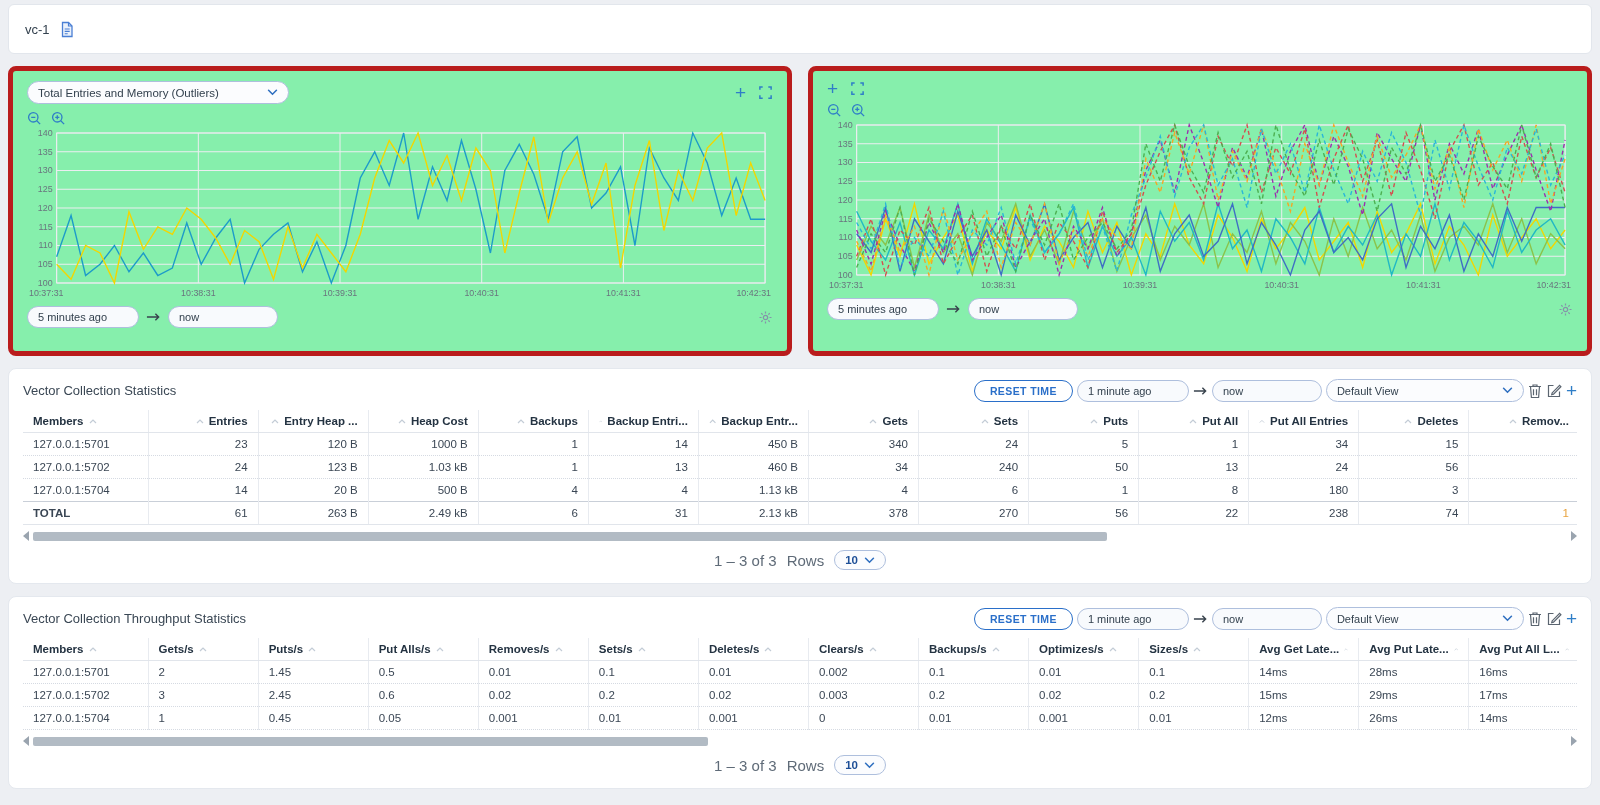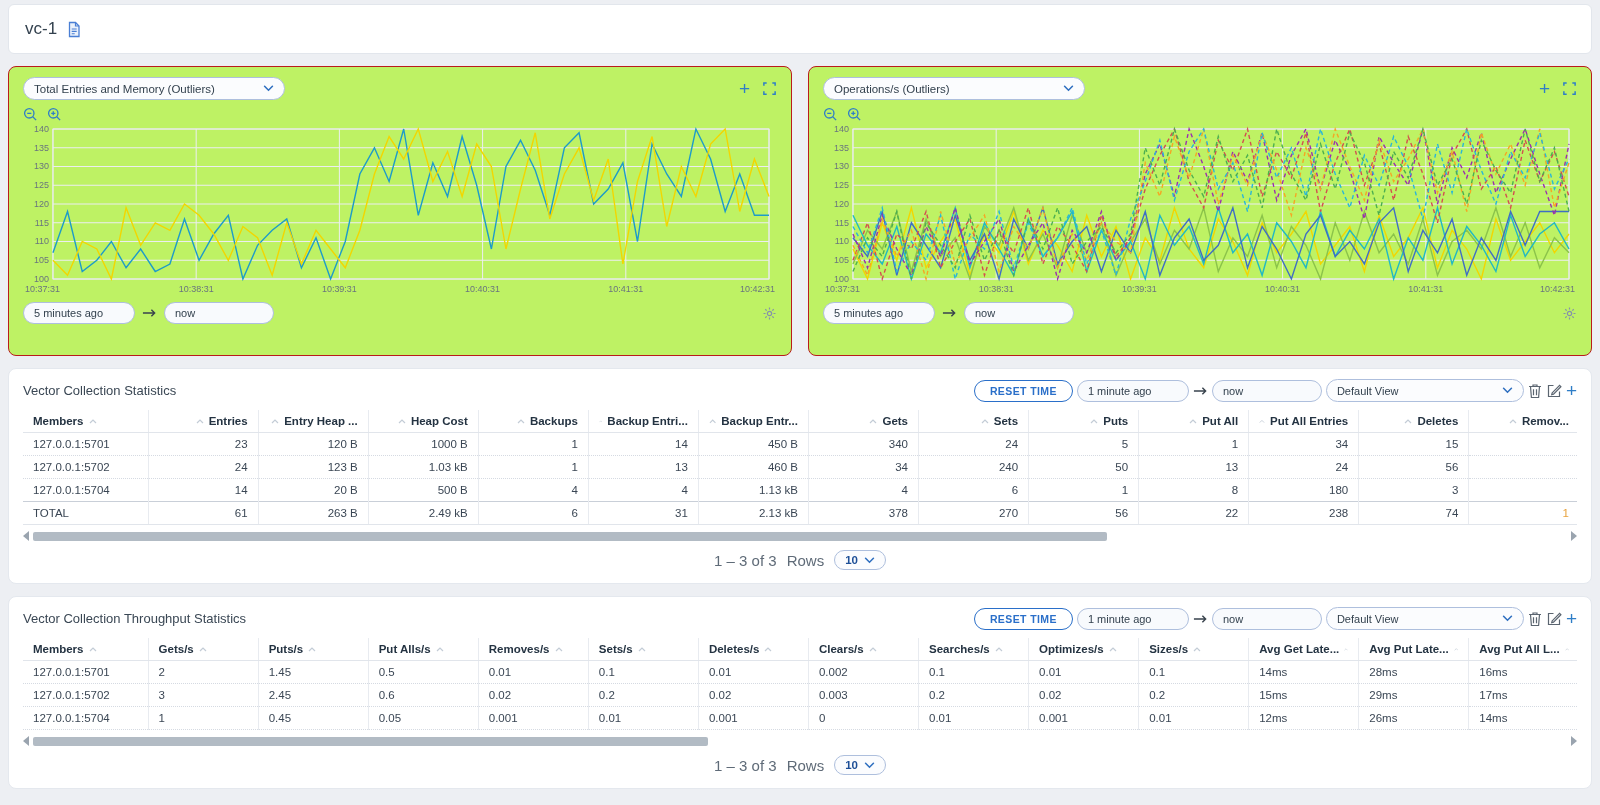--- a/index.html
+++ b/index.html
@@ -1,25 +1,25 @@
 <!DOCTYPE html>
 <html><head>
 <meta charset="utf-8">
 <style>
   * { box-sizing: border-box; margin: 0; padding: 0; }
   html,body { width:1600px; height:805px; background:#edeff3; font-family:"Liberation Sans",sans-serif; color:#33414e; overflow:hidden; }
   .page { padding:4px 8px; }
 
   
   .topbar { background:#fff; border:1px solid #e2e6ec; border-radius:6px; height:50px; display:flex; align-items:center; gap:9px; padding:0 16px; }
-  .topbar-title { font-size:17px; color:#33414e; }
+  .topbar-title { font-size:13px; color:#33414e; }
 
   
   .charts-row { display:flex; gap:16px; margin-top:12px; }
-  .chart-panel { flex:1; background:#bef264; border:1px solid #b91c1c; border-radius:8px; padding:10px 14px 8px; height:290px; display:flex; flex-direction:column; }
+  .chart-panel { flex:1; background:#86efac; border:5px solid #b91c1c; border-radius:8px; padding:10px 14px 8px; height:290px; display:flex; flex-direction:column; }
   .panel-head { display:flex; align-items:center; justify-content:space-between; }
   .metric-select { display:flex; align-items:center; justify-content:space-between; width:262px; height:23px; padding:0 10px; border:1px solid #aebfdd; border-radius:14px; background:#fbfcfe; font-size:11.5px; color:#33414e; cursor:pointer; }
   .head-icons { display:flex; align-items:center; gap:12px; }
   .plus-txt { color:#2f7ec7; font-size:19px; line-height:14px; font-weight:400; cursor:pointer; }
   .zoom-row { display:flex; gap:9px; margin:7px 0 2px; }
   .zoom-row svg { cursor:pointer; }
   .chart-svg { width:100%; height:172px; }
   .panel-foot { display:flex; align-items:center; gap:7px; margin-top:6px; }
   .pill-input { height:22px; border:1px solid #aebfdd; border-radius:12px; background:#f8fafd; font-size:11px; color:#33414e; display:flex; align-items:center; padding:0 10px; cursor:text; }
   .pill-input.w-from { width:112px; }
@@ -39,21 +39,21 @@
   table { border-collapse:collapse; table-layout:fixed; width:1556px; }
   th,td { font-size:11.5px; padding:5px 10px; white-space:nowrap; overflow:hidden; }
   th { color:#243342; font-weight:700; border-bottom:1px solid #e1e5eb; }
   th .th-inner { display:flex; align-items:center; gap:5px; }
   th.al-r .th-inner { justify-content:flex-end; }
   td { color:#3a4654; border-bottom:1px dotted #d5dae2; }
   td + td, th + th { border-left:1px solid #e8ebf0; }
   .al-r { text-align:right; }
   .al-l { text-align:left; }
   tr.total td { border-top:1px solid #c9cfd8; border-bottom:1px solid #e1e5eb; }
-  tr.total td:first-child { font-weight:400; }
+  tr.total td:first-child { font-weight:700; }
   td.warn { color:#e8a33d; }
 
   .hscroll { display:flex; align-items:center; gap:4px; margin:6px 0 4px; height:10px; }
   .hs-arrow { width:0; height:0; border-style:solid; cursor:pointer; }
   .hs-arrow.left  { border-width:5px 6px 5px 0; border-color:transparent #9aa4af transparent transparent; }
   .hs-arrow.right { border-width:5px 0 5px 6px; border-color:transparent transparent transparent #9aa4af; }
   .hs-track { flex:1; height:9px; position:relative; }
   .hs-thumb { position:absolute; top:0; height:9px; background:#b2bbc4; border-radius:2px; cursor:grab; }
   .thumb-wide { left:0; width:70%; }
   .thumb-mid  { left:0; width:44%; }
@@ -153,26 +153,20 @@
           <svg width="15" height="15" viewBox="0 0 16 16" fill="none" stroke="#8593a9" stroke-width="1.3">
               <circle cx="8" cy="8" r="2.3"></circle>
               <path d="M8 1.6v2.2M8 12.2v2.2M1.6 8h2.2M12.2 8h2.2M3.5 3.5L5 5M11 11l1.5 1.5M12.5 3.5L11 5M5 11l-1.5 1.5"></path>
             </svg>
         </span>
       </div>
     </div>
 
     <div class="chart-panel">
       <div class="panel-head">
-        <div class="metric-select">
-          <span>Operations/s (Outliers)</span>
-          <svg width="11" height="7" viewBox="0 0 12 8">
-              <path d="M1.5 1.5L6 6l4.5-4.5" fill="none" stroke="#2f6fc0" stroke-width="1.8" stroke-linecap="round"></path>
-            </svg>
-        </div>
         <div class="head-icons">
           <span class="plus-txt">+</span>
           <span class="icon-btn">
             <svg width="15" height="15" viewBox="0 0 16 16" fill="none" stroke="#2f7ec7" stroke-width="1.6">
                 <path d="M2 5V2h3M11 2h3v3M14 11v3h-3M5 14H2v-3"></path>
               </svg>
           </span>
         </div>
       </div>
       <div class="zoom-row">
@@ -604,21 +598,21 @@
               <th class="al-l">
                 <span class="th-inner">
                   <span>Clears/s</span>
                   <svg width="8" height="5" viewBox="0 0 8 5">
                     <path d="M1 4L4 1l3 3" fill="none" stroke="#c3ccd6" stroke-width="1.2"></path>
                   </svg>
                 </span>
               </th>
               <th class="al-l">
                 <span class="th-inner">
-                  <span>Searches/s</span>
+                  <span>Backups/s</span>
                   <svg width="8" height="5" viewBox="0 0 8 5">
                     <path d="M1 4L4 1l3 3" fill="none" stroke="#c3ccd6" stroke-width="1.2"></path>
                   </svg>
                 </span>
               </th>
               <th class="al-l">
                 <span class="th-inner">
                   <span>Optimizes/s</span>
                   <svg width="8" height="5" viewBox="0 0 8 5">
                     <path d="M1 4L4 1l3 3" fill="none" stroke="#c3ccd6" stroke-width="1.2"></path>

